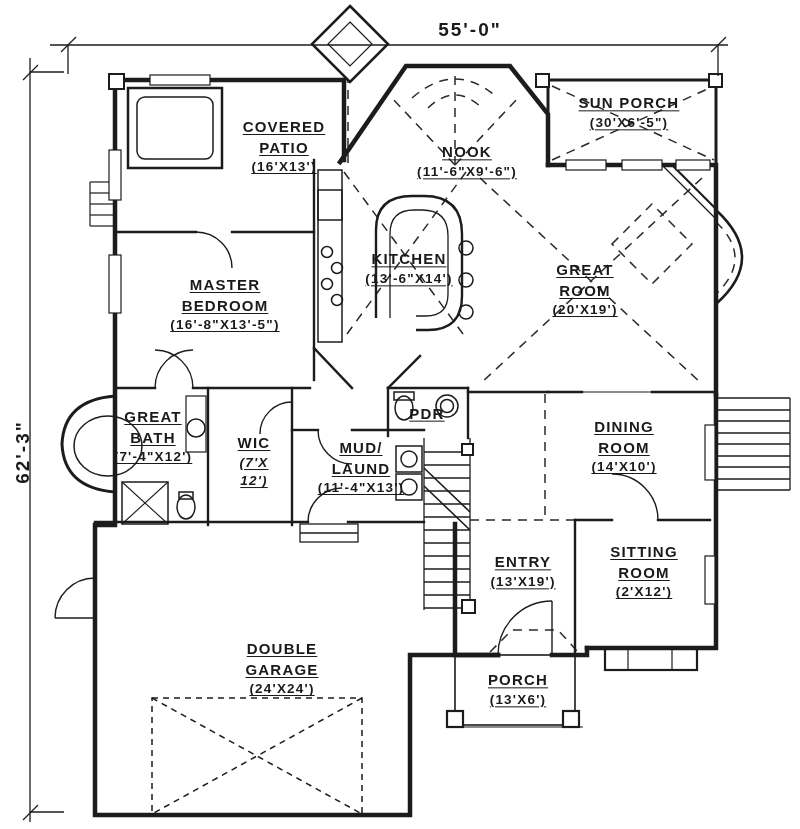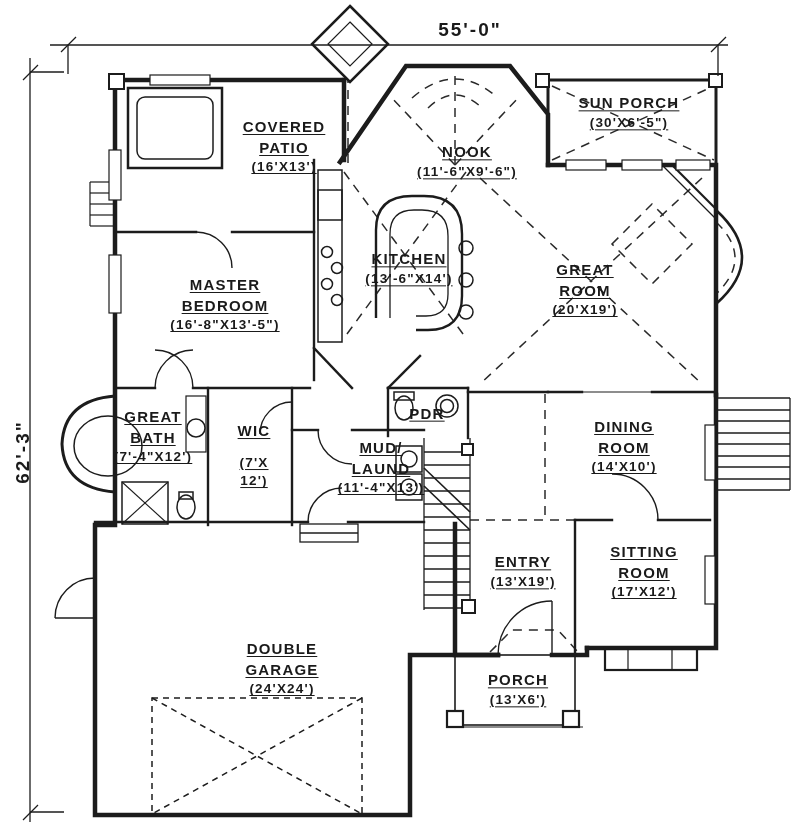--- a/index.html
+++ b/index.html
@@ -9,21 +9,21 @@
   }
   .plan svg{position:absolute;left:0;top:0;}
   .labels div.room-label{
     position:absolute;transform:translate(-50%,-50%);
     text-align:center;font-weight:bold;letter-spacing:1.2px;
     font-size:15px;line-height:1.38;
     text-decoration:underline;text-underline-offset:2px;
   }
   .room-name{display:block;}
   .room-size{display:block;font-size:13.5px;white-space:nowrap;margin:0 -70px;}
-  .room-size.wrap{white-space:normal;margin:12px;}
+  .room-size.wrap{white-space:normal;margin:0;font-style:italic;}
   .dim{
     position:absolute;font-weight:bold;font-size:19px;letter-spacing:2px;
     transform:translate(-50%,-50%);white-space:nowrap;
   }
   .dim-left{transform:translate(-50%,-50%) rotate(-90deg);}
 </style>
 </head>
 <body>
 
 <div class="plan">
@@ -282,42 +282,42 @@
   <div class="room-label" style="left:153px;top:437px;width:80px;">
     <span class="room-name">GREAT BATH</span>
     <span class="room-size">(7'-4"X12')</span>
   </div>
 
   <div class="room-label" style="left:254px;top:462px;width:54px;">
     <span class="room-name">WIC</span>
     <span class="room-size wrap">(7'X 12')</span>
   </div>
 
-  <div class="room-label" style="left:381px;top:468px;width:86px;text-align:center;">
+  <div class="room-label" style="left:361px;top:468px;width:86px;text-align:center;">
     <span class="room-name">MUD/ LAUND</span>
     <span class="room-size">(11'-4"X13')</span>
   </div>
 
   <div class="room-label" style="left:427px;top:414px;width:70px;">
     <span class="room-name">PDR</span>
   </div>
 
   <div class="room-label" style="left:624px;top:447px;width:90px;">
     <span class="room-name">DINING ROOM</span>
     <span class="room-size">(14'X10')</span>
   </div>
 
   <div class="room-label" style="left:523px;top:572px;width:110px;">
     <span class="room-name">ENTRY</span>
     <span class="room-size">(13'X19')</span>
   </div>
 
   <div class="room-label" style="left:644px;top:572px;width:100px;">
     <span class="room-name">SITTING ROOM</span>
-    <span class="room-size">(17'X12')</span>
+    <span class="room-size">(2'X12')</span>
   </div>
 
   <div class="room-label" style="left:282px;top:632px;width:100px;margin-top:37px;">
     <span class="room-name">DOUBLE GARAGE</span>
     <span class="room-size">(24'X24')</span>
   </div>
 
   <div class="room-label" style="left:518px;top:690px;width:110px;">
     <span class="room-name">PORCH</span>
     <span class="room-size">(13'X6')</span>

